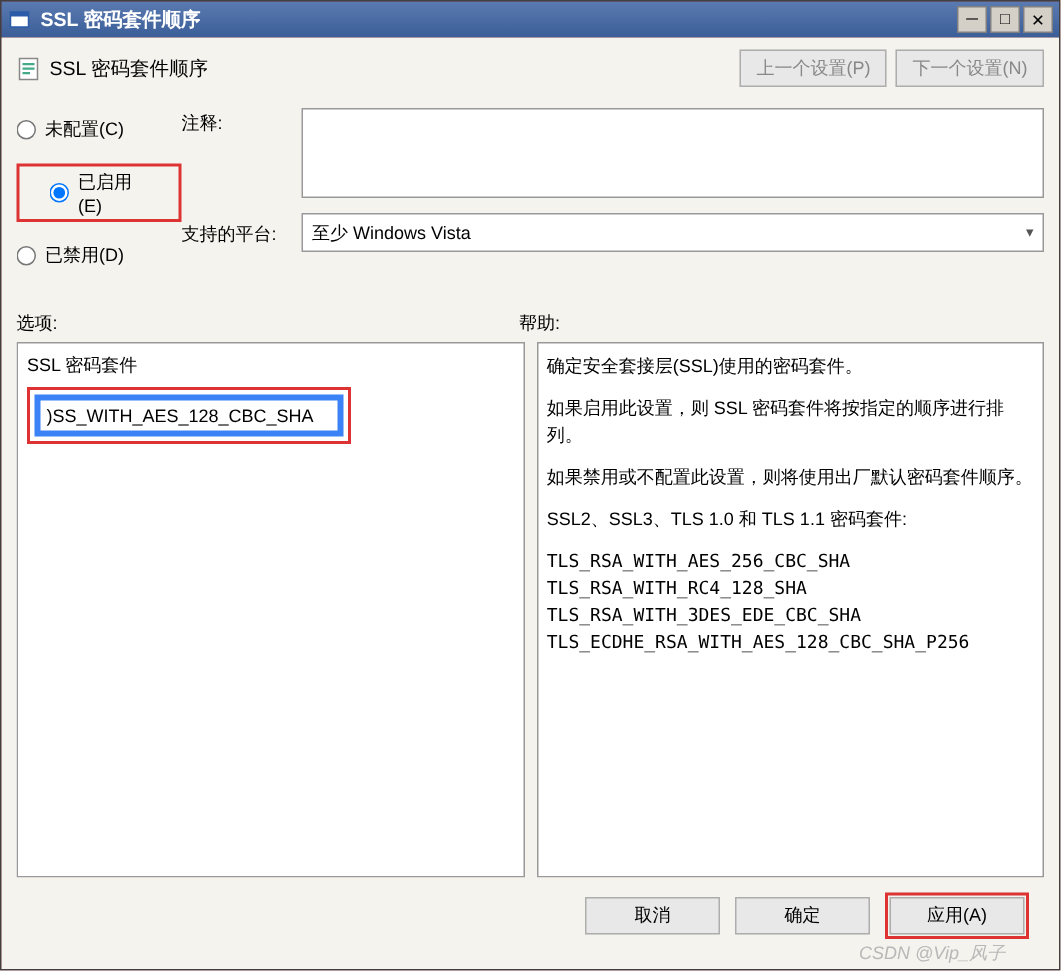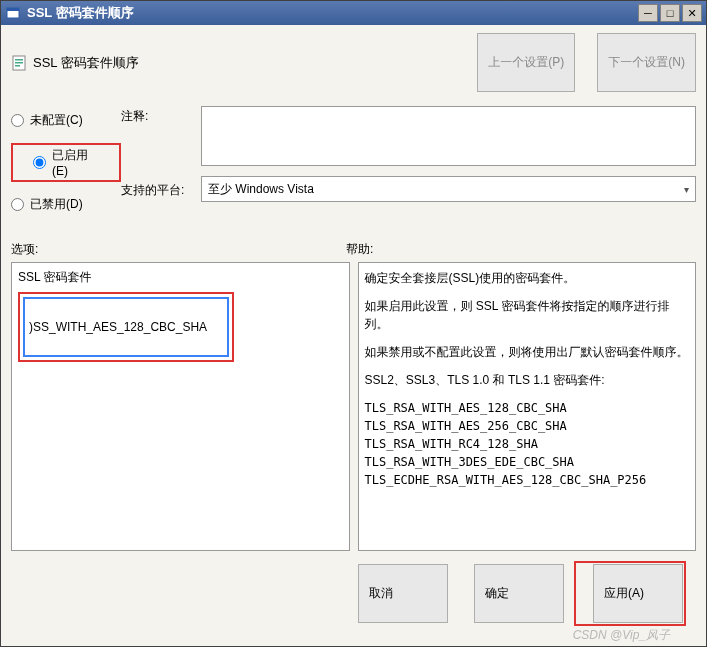--- a/index.html
+++ b/index.html
@@ -8,42 +8,42 @@
     .titlebar { background: linear-gradient(to bottom, #5a7ab0, #3b5e99); color: #fff; height: 24px; display: flex; align-items: center; padding: 0 4px; }
     .titlebar .icon { width: 16px; height: 16px; margin-right: 6px; display: inline-flex; align-items: center; justify-content: center; }
     .titlebar .title { flex: 1; font-size: 13px; font-weight: bold; }
     .winbtns { display: flex; gap: 2px; }
     .winbtn { width: 20px; height: 18px; background: #d4d0c8; border: 1px solid #808080; display: inline-flex; align-items: center; justify-content: center; font-size: 11px; cursor: pointer; color: #000; }
     .content { flex: 1; padding: 8px 10px 10px 10px; display: flex; flex-direction: column; background: #f4f3ee; overflow: hidden; }
     .header-row { display: flex; align-items: center; margin-bottom: 8px; }
     .header-label { display: flex; align-items: center; flex: 1; font-size: 13px; }
     .header-label .hicon { margin-right: 6px; display: inline-flex; }
     .nav-btns { display: flex; gap: 6px; }
-    .btn { background: #e8e8e8; border: 1px solid #adadad; padding: 20px 10px; font-size: 12px; cursor: pointer; min-width: 90px; text-align: left; margin-left: 16px; }
+    .btn { background: #e8e8e8; border: 1px solid #adadad; padding: 3px 10px; font-size: 12px; cursor: pointer; min-width: 90px; text-align: center; }
     .btn.disabled { color: #888; cursor: default; }
     .config-area { display: flex; margin-top: 6px; }
     .radio-col { width: 110px; padding-top: 6px; }
     .radio-row { display: flex; align-items: center; margin-bottom: 14px; font-size: 12px; cursor: pointer; }
     .radio-row input { margin-right: 6px; }
     .highlight-red { border: 2px solid #dd3333; padding: 2px 20px; display: inline-flex; align-items:center; }
     .fields-col { flex: 1; }
     .field-row { display: flex; align-items: flex-start; margin-bottom: 10px; }
     .field-label { width: 80px; padding-top: 2px; font-size: 12px; }
     .textarea { flex: 1; border: 1px solid #999; background: #fff; height: 60px; resize: none; font-family: inherit; font-size: 12px; padding: 2px; }
     .platform-row { display: flex; align-items: center; }
     .platform-input { flex: 1; border: 1px solid #999; background: #fff; padding: 3px 6px; display: flex; justify-content: space-between; align-items: center; height: 26px; }
     .dropdown-arrow { font-size: 10px; color: #555; }
     .mid-labels { display: flex; margin-top: 14px; font-size: 12px; }
     .mid-labels .left { width: 335px; }
     .mid-labels .right { flex: 1; }
     .panels { display: flex; gap: 8px; flex: 1; margin-top: 4px; overflow: hidden; }
     .panel { border: 1px solid #999; background: #fff; flex: 1; padding: 6px; font-size: 12px; overflow-y: scroll; }
     .panel-left-title { margin-bottom: 6px; }
     .input-highlight { border: 2px solid #dd3333; padding: 3px; display: inline-block; }
-    .cipher-input { border: 2px solid #3b82f6; padding: 21px 4px; font-size: 12px; width: 206px; font-family: inherit; }
+    .cipher-input { border: 4px solid #3b82f6; padding: 3px 4px; font-size: 12px; width: 206px; font-family: inherit; }
     .help-text p { margin-bottom: 10px; line-height: 1.5; }
     .help-text .mono { font-family: Consolas, monospace; font-size: 12px; line-height: 1.5; }
     .footer { display: flex; justify-content: flex-end; gap: 10px; padding: 10px; align-items: center; }
     .applybtn-wrap { border: 2px solid #dd3333; padding: 1px; }
     .watermark { position: absolute; right: 36px; bottom: 2px; color: #b8b8b8; font-size: 12px; font-style: italic; pointer-events: none; }
   </style>
 </head>
 <body>
 
 <div class="window">
@@ -124,21 +124,20 @@
         <span class="input-highlight">
           <input class="cipher-input" value=")SS_WITH_AES_128_CBC_SHA" style="">
         </span>
       </div>
       <div class="panel help-text">
         <p>确定安全套接层(SSL)使用的密码套件。</p>
         <p>如果启用此设置，则 SSL 密码套件将按指定的顺序进行排列。</p>
         <p>如果禁用或不配置此设置，则将使用出厂默认密码套件顺序。</p>
         <p>SSL2、SSL3、TLS 1.0 和 TLS 1.1 密码套件:</p>
         <div class="mono">
-          <div>TLS_RSA_WITH_AES_128_CBC_SHA</div>
           <div>TLS_RSA_WITH_AES_256_CBC_SHA</div>
           <div>TLS_RSA_WITH_RC4_128_SHA</div>
           <div>TLS_RSA_WITH_3DES_EDE_CBC_SHA</div>
           <div>TLS_ECDHE_RSA_WITH_AES_128_CBC_SHA_P256</div>
         </div>
       </div>
     </div>
 
     <div class="footer">
       <button class="btn">取消</button>

